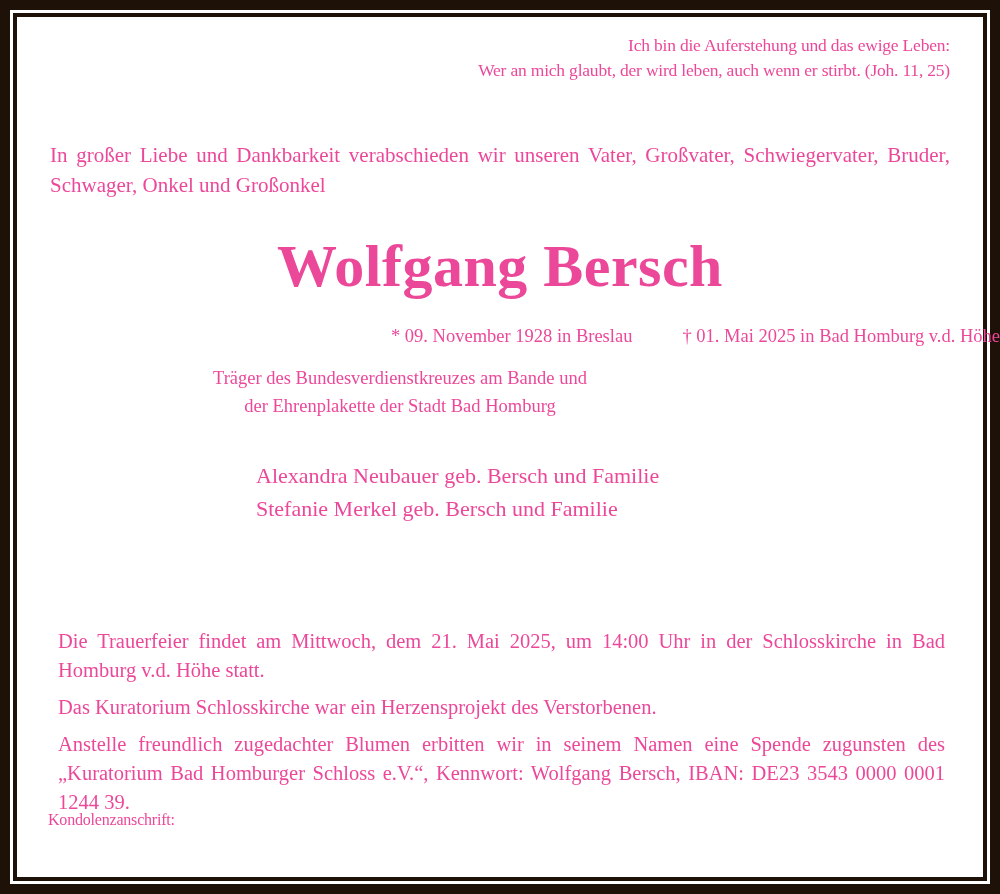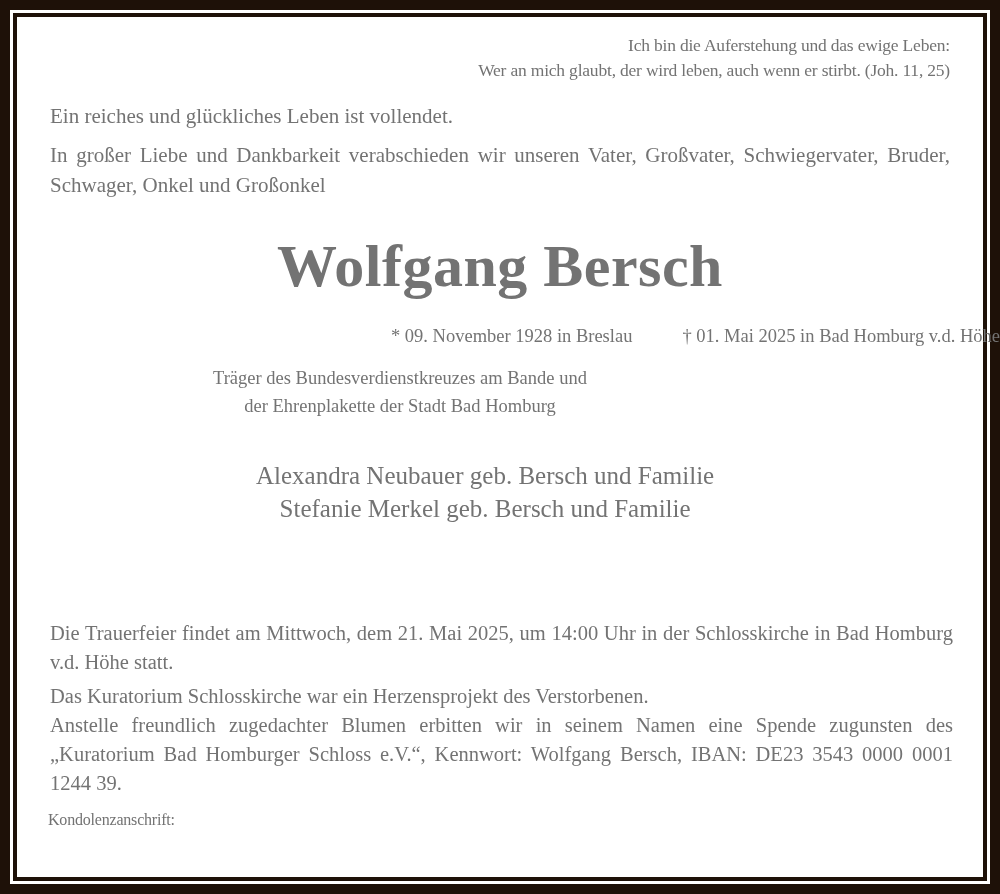--- a/index.html
+++ b/index.html
@@ -8,21 +8,21 @@
     position: absolute; left: 0; top: 0; width: 1000px; height: 894px;
     box-sizing: border-box; border: 10px solid #1e1108; background: #ffffff;
   }
   .frame-inner {
     position: absolute; left: 3px; top: 3px; right: 3px; bottom: 3px;
     border: 4px solid #1e1108; background: #ffffff;
   }
   .page {
     position: absolute; left: 0; top: 0; width: 1000px; height: 894px;
     font-family: "DejaVu Serif", "Liberation Serif", serif;
-    color: #737373;
+    color: #ec4899;
   }
   .motto {
     position: absolute; right: 50px; top: 33px; text-align: right;
     font-family: "Liberation Serif", serif; font-size: 17.5px; line-height: 25px;
     letter-spacing: -0.2px;
   }
   .intro1 {
     position: absolute; left: 50px; top: 101px; font-family: "Liberation Serif", serif;
     font-size: 21px; line-height: 30px;
   }
@@ -39,48 +39,47 @@
     position: absolute; left: 0; width: 1000px; top: 322px; text-align: right;
     font-family: "Liberation Serif", serif; font-size: 18.5px; line-height: 28px;
   }
   .dates span.gap { display: inline-block; width: 50px; }
   .honors {
     position: absolute; left: 0; width: 800px; top: 364px; text-align: center;
     font-family: "Liberation Serif", serif; font-size: 18.5px; line-height: 28px;
   }
   .mourners {
     position: absolute; left: 256px; top: 460px; font-family: "Liberation Serif", serif;
-    font-size: 25px; line-height: 32.5px; text-align: center;
+    font-size: 22px; line-height: 32.5px;
   }
   .service {
     position: absolute; left: 50px; top: 619px; width: 903px; font-family: "Liberation Serif", serif;
     font-size: 20.5px; line-height: 29px; text-align: justify;
   }
-  .service p { margin: 0; }
+  .service p { margin: 8px; }
   .service p.gapb { margin-bottom: 5px; }
   .service .last { text-align-last: left; }
   .condolence {
     position: absolute; left: 48px; top: 807px; font-family: "Liberation Serif", serif;
     font-size: 16px; line-height: 25px; letter-spacing: -0.2px;
   }
 </style>
 </head>
 <body>
 
 <div class="frame-outer">
   <div class="frame-inner"></div>
 </div>
 
 <div class="page">
   <div class="motto">
     <div>Ich bin die Auferstehung und das ewige Leben:</div>
     <div>Wer an mich glaubt, der wird leben, auch wenn er stirbt. (Joh. 11, 25)</div>
   </div>
 
-  <div class="intro1">Ein reiches und glückliches Leben ist vollendet.</div>
   <div class="intro2">In großer Liebe und Dankbarkeit verabschieden wir unseren Vater, Großvater, Schwiegervater, Bruder, Schwager, Onkel und Großonkel</div>
 
   <div class="name">Wolfgang Bersch</div>
 
   <div class="dates">
     <span>* 09. November 1928 in Breslau</span><span class="gap"></span><span>† 01. Mai 2025 in Bad Homburg v.d. Höhe</span>
   </div>
 
   <div class="honors">
     <div>Träger des Bundesverdienstkreuzes am Bande und</div>

